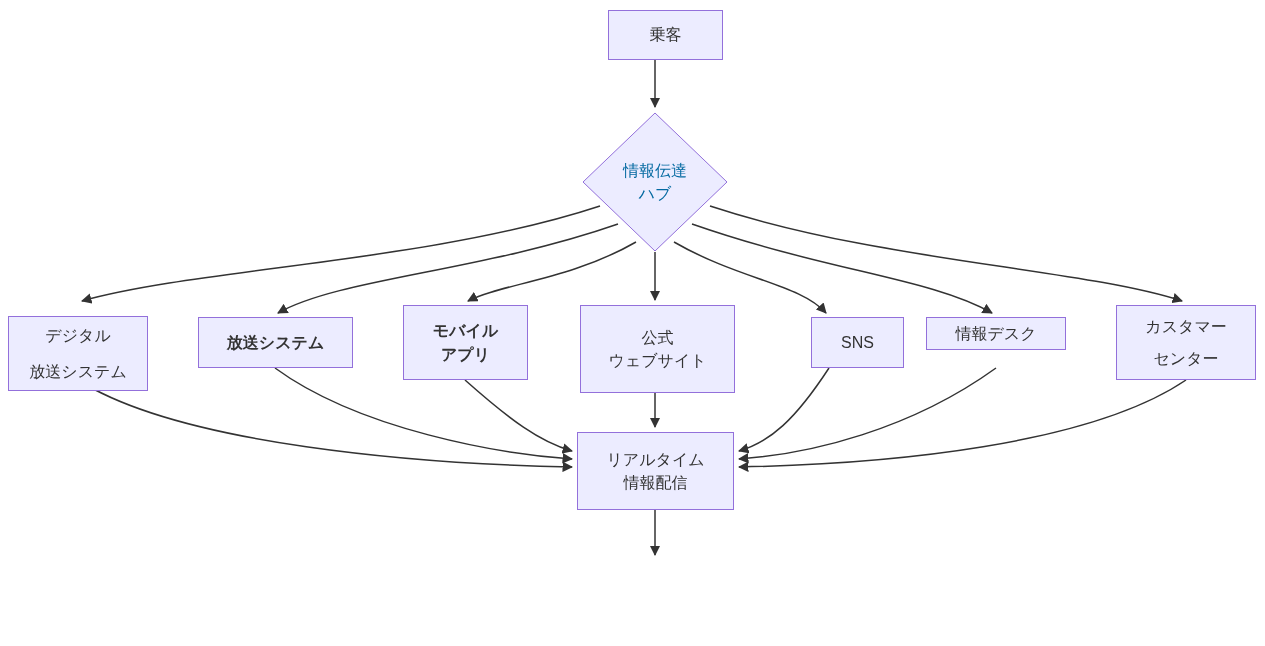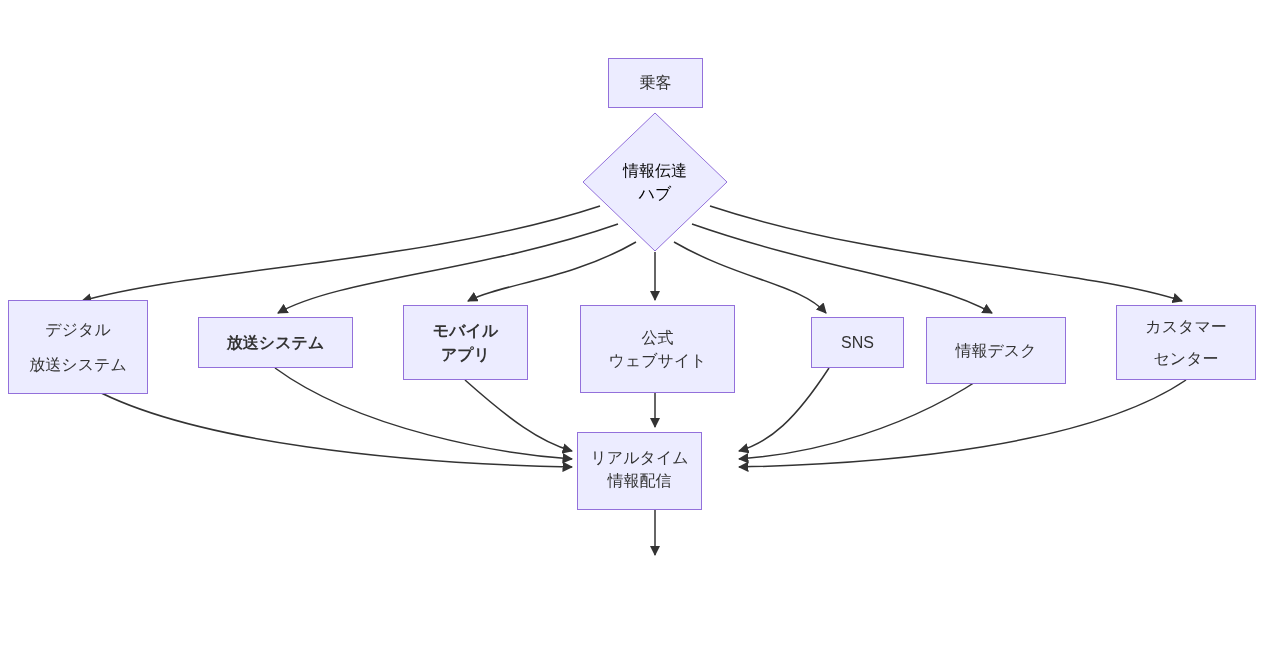--- a/index.html
+++ b/index.html
@@ -49,36 +49,36 @@
     top: 0;
   }
   .diamond-label {
     position: absolute;
     inset: 0;
     display: flex;
     flex-direction: column;
     align-items: center;
     justify-content: center;
     text-align: center;
-    color: #000000;
+    color: #0369a1;
     font-size: 16px;
     line-height: 1.45;
     white-space: nowrap;
   }
   
-  #n-passenger { left: 608px; top: 10px;  width: 95px;  height: 50px; margin-top: 48px; }
+  #n-passenger { left: 608px; top: 10px;  width: 115px;  height: 50px; }
   #n-hub       { left: 582px; top: 112px; }
-  #n-signage   { left: 8px;   top: 300px; width: 140px; height: 94px; gap: 12px; }
+  #n-signage   { left: 8px;   top: 316px; width: 140px; height: 75px; gap: 12px; }
   #n-broadcast { left: 198px; top: 317px; width: 155px; height: 51px; font-weight: bold; }
   #n-mobile    { left: 403px; top: 305px; width: 125px; height: 75px; font-weight: bold; }
   #n-website   { left: 580px; top: 305px; width: 155px; height: 88px; }
   #n-sns       { left: 783px; top: 317px; width: 93px;  height: 51px; margin-left: 28px; }
-  #n-infodesk  { left: 926px; top: 317px; width: 140px; height: 67px; text-align: center; }
+  #n-infodesk  { left: 926px; top: 317px; width: 140px; height: 33px; text-align: center; }
   #n-customer  { left: 1116px;top: 305px; width: 140px; height: 75px; gap: 8px; }
-  #n-realtime  { left: 577px; top: 432px; width: 125px; height: 78px; font-family: Liberation Mono, monospace; }
+  #n-realtime  { left: 577px; top: 432px; width: 157px; height: 78px; }
   #n-reach     { left: 595px; top: 560px; width: 121px; height: 77px; }
 </style>
 </head>
 <body>
 
 <div id="canvas">
 
   <svg id="edges-svg" viewBox="0 0 1265 646" xmlns="http://www.w3.org/2000/svg">
     <defs>
       <marker id="arrow" viewBox="0 0 10 10" refX="9" refY="5" markerWidth="7" markerHeight="7" orient="auto-start-reverse">

